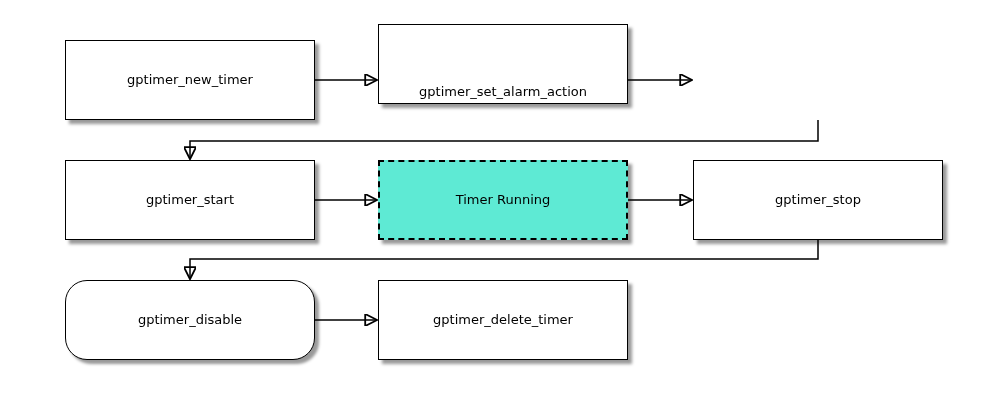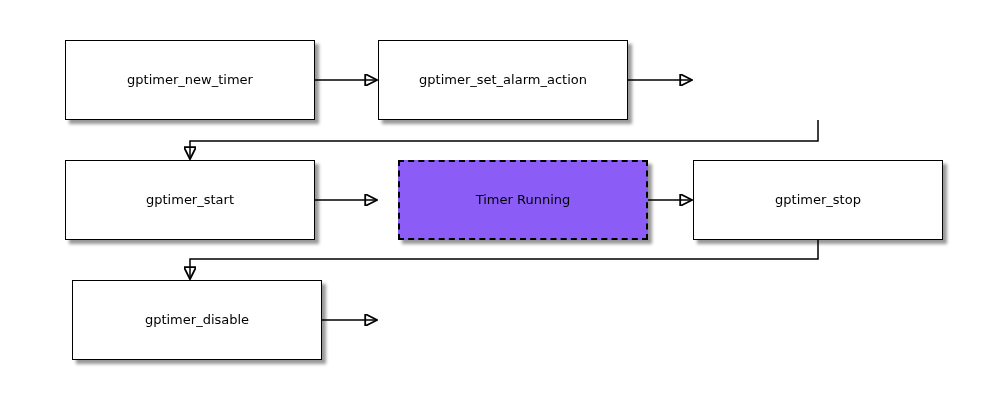--- a/index.html
+++ b/index.html
@@ -37,23 +37,22 @@
     display: flex;
     flex-direction: column;
     align-items: center;
     justify-content: center;
     text-align: center;
     font-size: 13px;
     line-height: 1.6;
     color: #000000;
   }
   .node.highlight {
-    background: #8b5cf6;
+    background: #5eead4;
     border: 2px dashed #000000;
-    margin-left: 20px;
   }
   .node .label {
     display: block;
     white-space: nowrap;
   }
 </style>
 </head>
 <body>
 
 <div class="canvas">
@@ -70,35 +69,38 @@
     <path d="M315,200 L376,200" marker-end="url(#arrow)"></path>
     <path d="M628,200 L691,200" marker-end="url(#arrow)"></path>
     <path d="M818,240 L818,259 L190,259 L190,278" marker-end="url(#arrow)"></path>
     <path d="M315,320 L376,320" marker-end="url(#arrow)"></path>
   </svg>
 
   <div class="node" style="left:65px; top:40px;">
     <span class="label">gptimer_new_timer</span>
   </div>
 
-  <div class="node" style="left:378px; top:40px;">
+  <div class="node" style="left:378px; top:24px;justify-content:flex-end;">
     <span class="label">gptimer_set_alarm_action</span>
   </div>
 
 
   <div class="node" style="left:65px; top:160px;text-align:center;">
     <span class="label">gptimer_start</span>
   </div>
 
   <div class="node highlight" style="left:378px; top:160px;">
     <span class="label">Timer Running</span>
   </div>
 
   <div class="node" style="left:693px; top:160px;">
     <span class="label">gptimer_stop</span>
   </div>
 
-  <div class="node" style="left:72px; top:280px;">
+  <div class="node" style="left:65px; top:280px;border-radius:22px;">
     <span class="label">gptimer_disable</span>
   </div>
 
+  <div class="node" style="left:378px; top:280px;">
+    <span class="label">gptimer_delete_timer</span>
+  </div>
 
 </div>
 
 </body></html>

